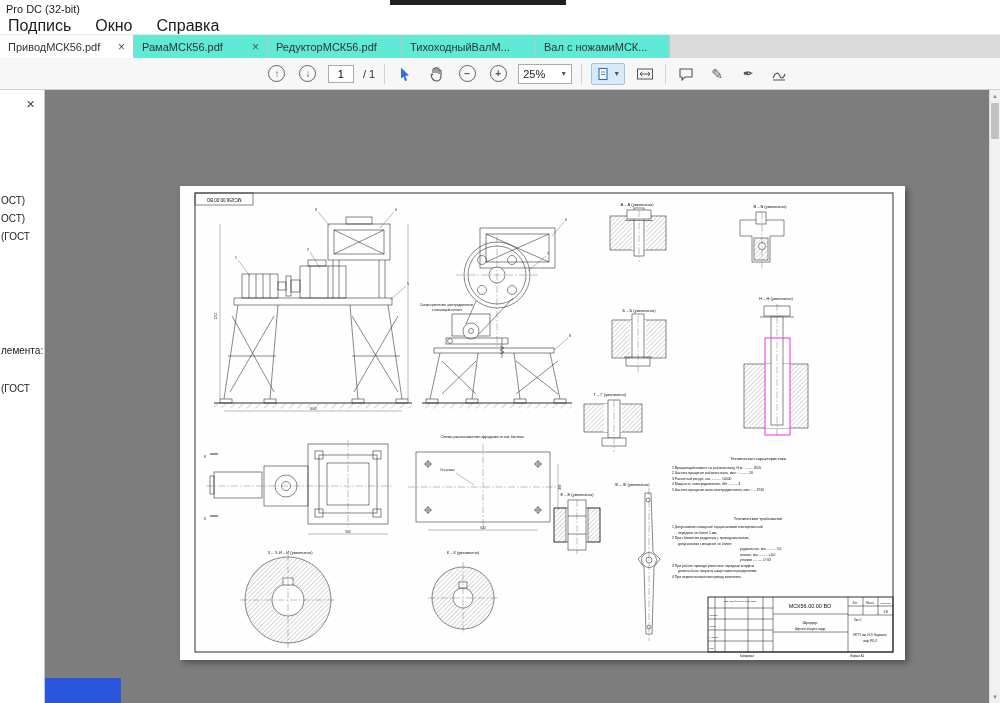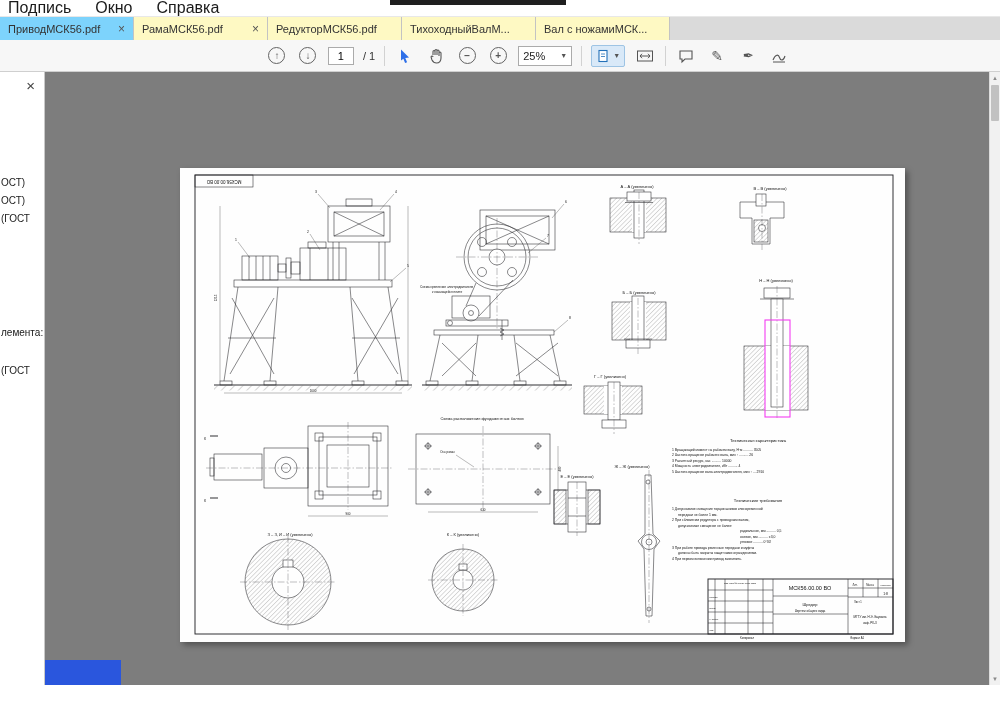--- a/index.html
+++ b/index.html
@@ -5,22 +5,22 @@
   * { box-sizing: border-box; margin: 0; padding: 0; }
   html,body { width:1000px; height:703px; overflow:hidden; }
   body { font-family:"Liberation Sans", sans-serif; background:#fff; position:relative; }
 
   .titlebar { height:18px; background:#fff; display:flex; align-items:center; padding-left:6px; font-size:11px; color:#1a1a1a; }
   .dark-strip { position:absolute; top:0; left:390px; width:176px; height:5px; background:#1f1f1f; z-index:9; }
 
   .menubar { height:16px; background:#fff; display:flex; align-items:center; gap:24px; padding-left:8px; font-size:16px; color:#1a1a1a; }
 
   .tabbar { height:24px; background:#dadada; display:flex; border-top:1px solid #e8e8e8; }
-  .tab { width:134px; display:flex; align-items:center; padding:0 8px; font-size:11px; color:#333; background:#fef9c3; border-right:1px solid #c3c3c3; }
-  .tab.active { background:#7dd3fc; }
+  .tab { width:134px; display:flex; align-items:center; padding:0 8px; font-size:11px; color:#333; background:#5eead4; border-right:1px solid #c3c3c3; }
+  .tab.active { background:#ffffff; }
   .tab-label { flex:1; white-space:nowrap; overflow:hidden; }
   .tab-close { margin-left:4px; color:#555; font-size:12px; line-height:1; }
 
   .toolbar { height:32px; background:#f7f7f7; border-bottom:1px solid #cfcfcf; display:flex; align-items:center; justify-content:center; gap:9px; padding-left:56px; }
   .tbtn { height:24px; min-width:22px; display:flex; align-items:center; justify-content:center; color:#555; }
   .circle-btn { width:17px; height:17px; border:1.5px solid #636363; border-radius:50%; font-size:10px; display:flex; align-items:center; justify-content:center; color:#555; font-weight:bold; }
   .page-input { width:26px; height:18px; border:1px solid #ababab; background:#fff; font-size:11px; text-align:center; font-family:"Liberation Sans",sans-serif; }
   .page-total { font-size:11px; color:#333; }
   .sep { width:1px; height:20px; background:#d2d2d2; }
   .zoom-box { width:54px; height:20px; border:1px solid #ababab; background:#fff; font-size:11px; display:flex; align-items:center; justify-content:space-between; padding:0 4px; color:#222; }
@@ -51,20 +51,23 @@
   .ht  { fill:url(#hatch); stroke:#26262a; stroke-width:.55; }
   .wt  { fill:#fff; stroke:#26262a; stroke-width:.55; }
   .mask { fill:#fff; stroke:none; }
   .annot { stroke:#f23df0; stroke-width:1.1; fill:none; }
 </style>
 </head>
 <body>
 
 <div class="app">
 
+  <div class="titlebar">
+    <span>Pro DC (32-bit)</span>
+  </div>
   <div class="dark-strip"></div>
 
   <div class="menubar">
     <span>Подпись</span>
     <span>Окно</span>
     <span>Справка</span>
   </div>
 
   <div class="tabbar">
     <div class="tab active">

